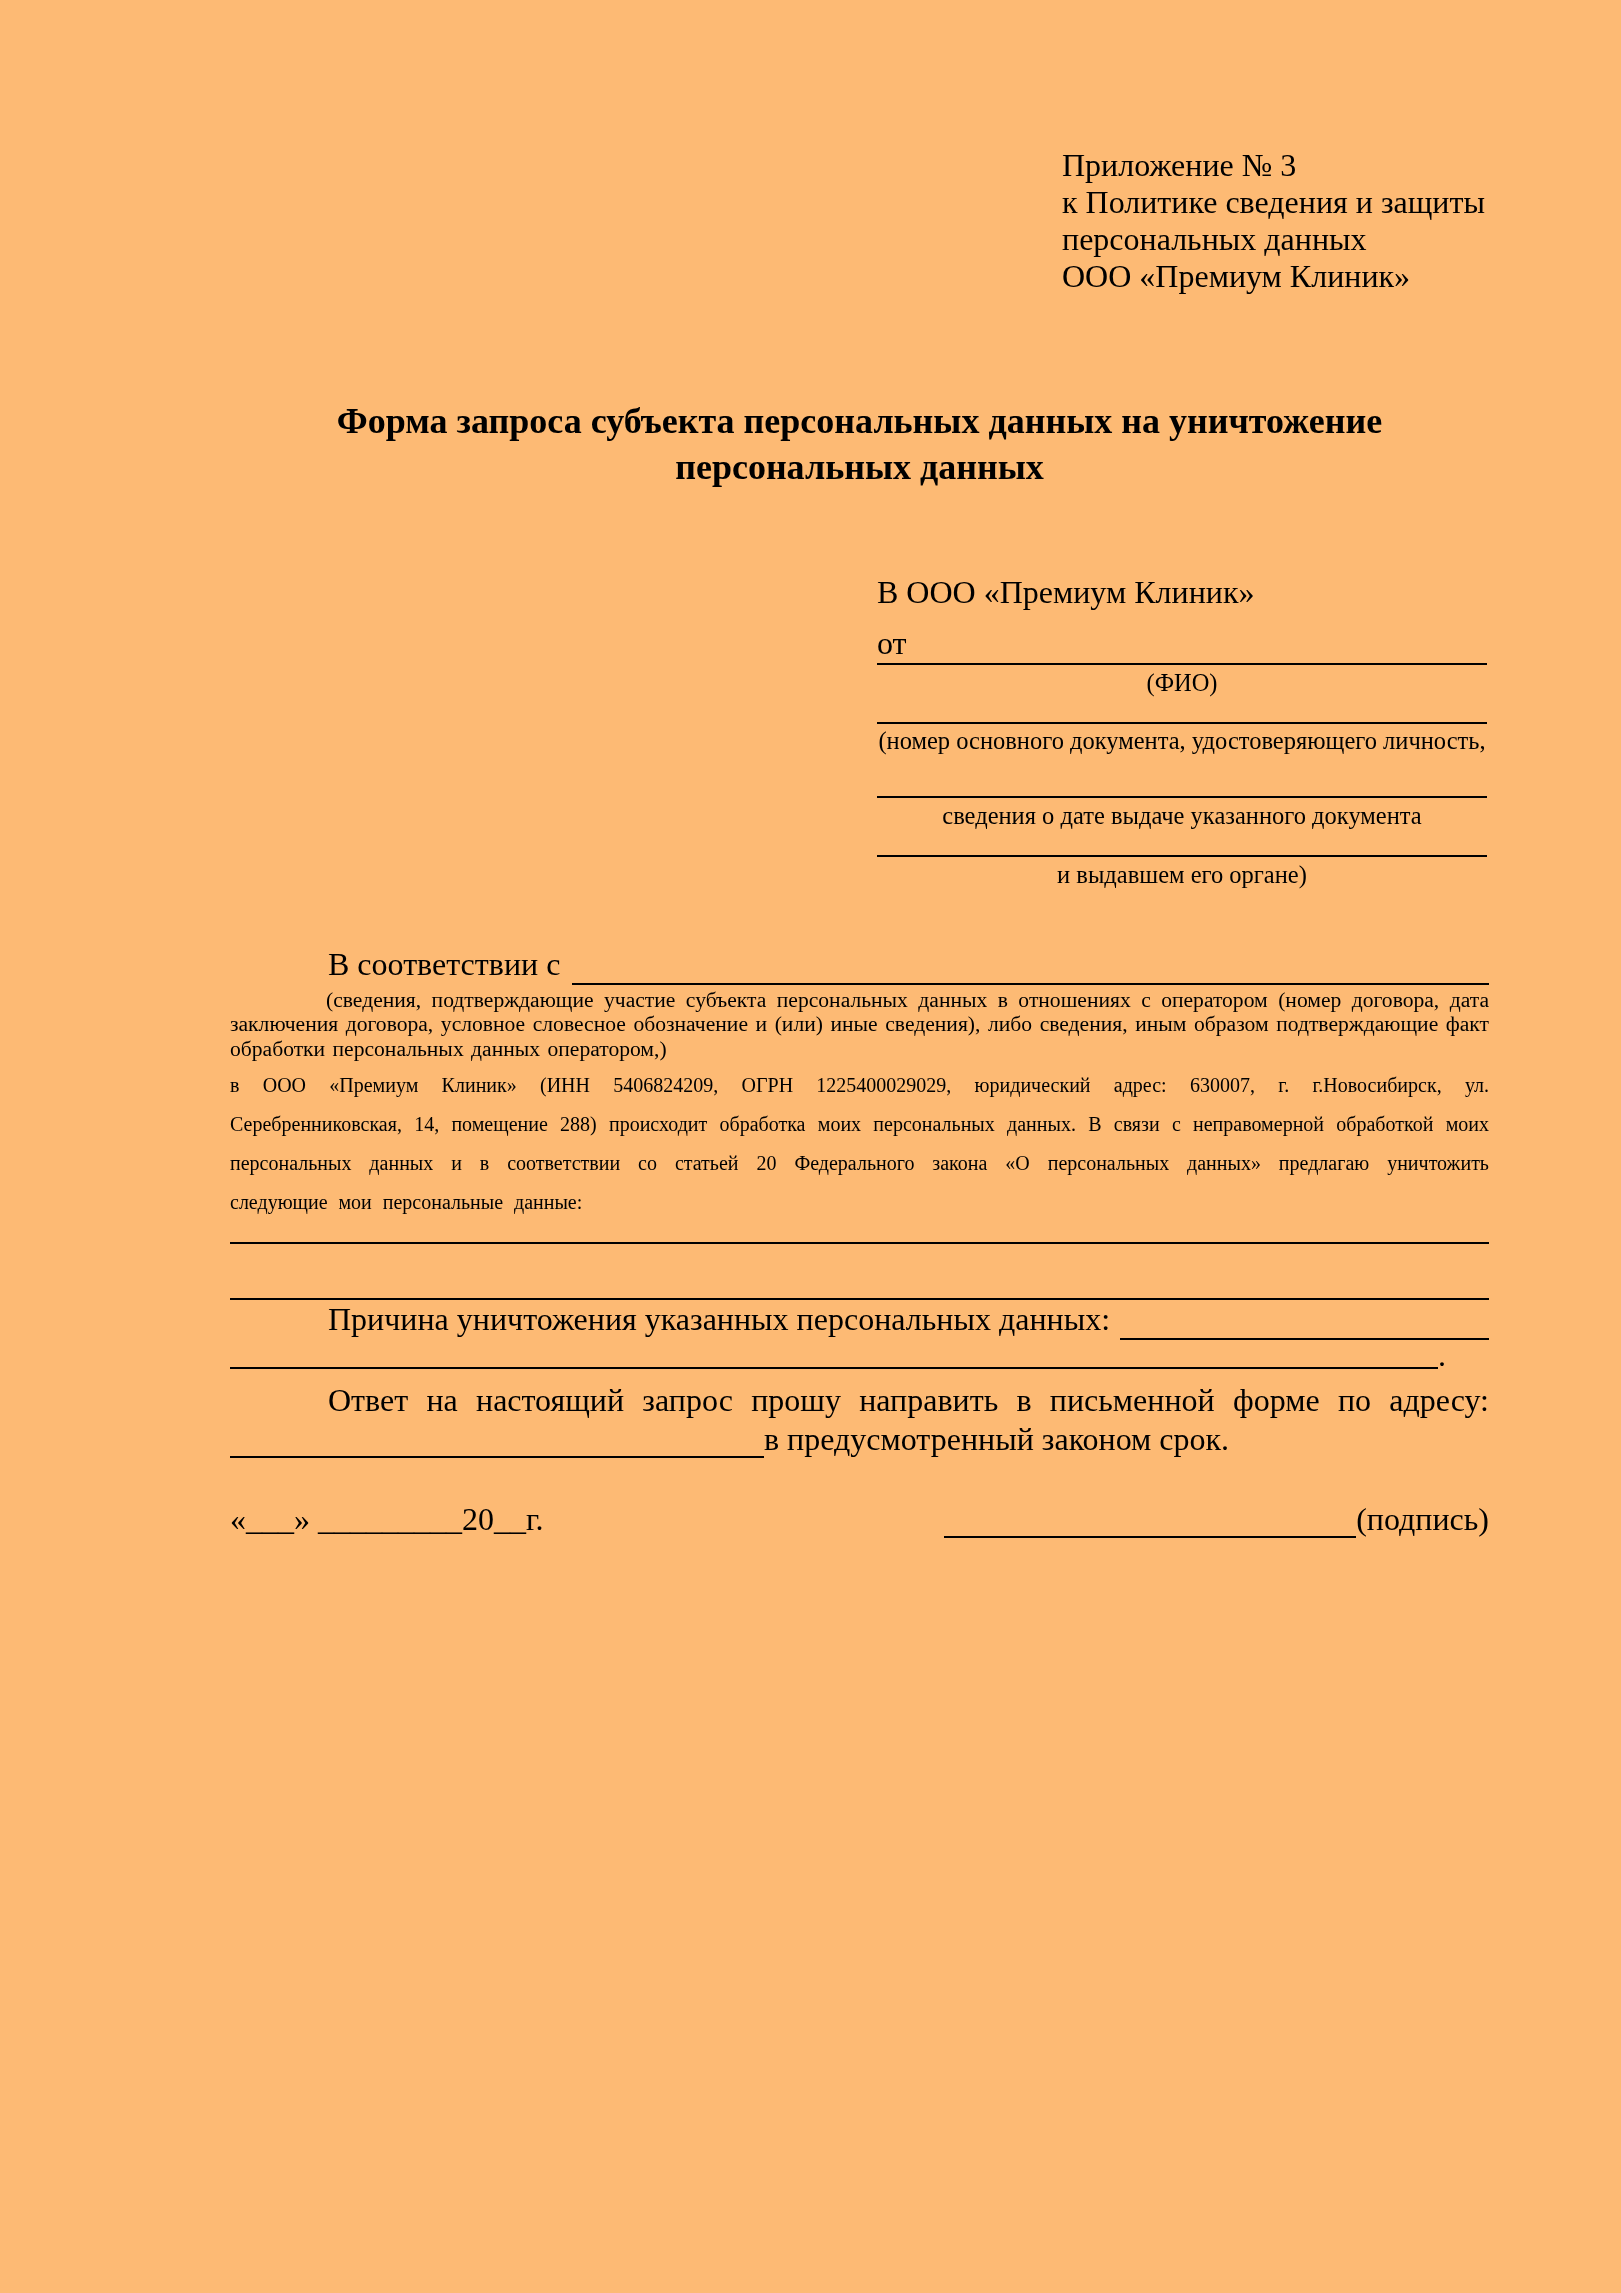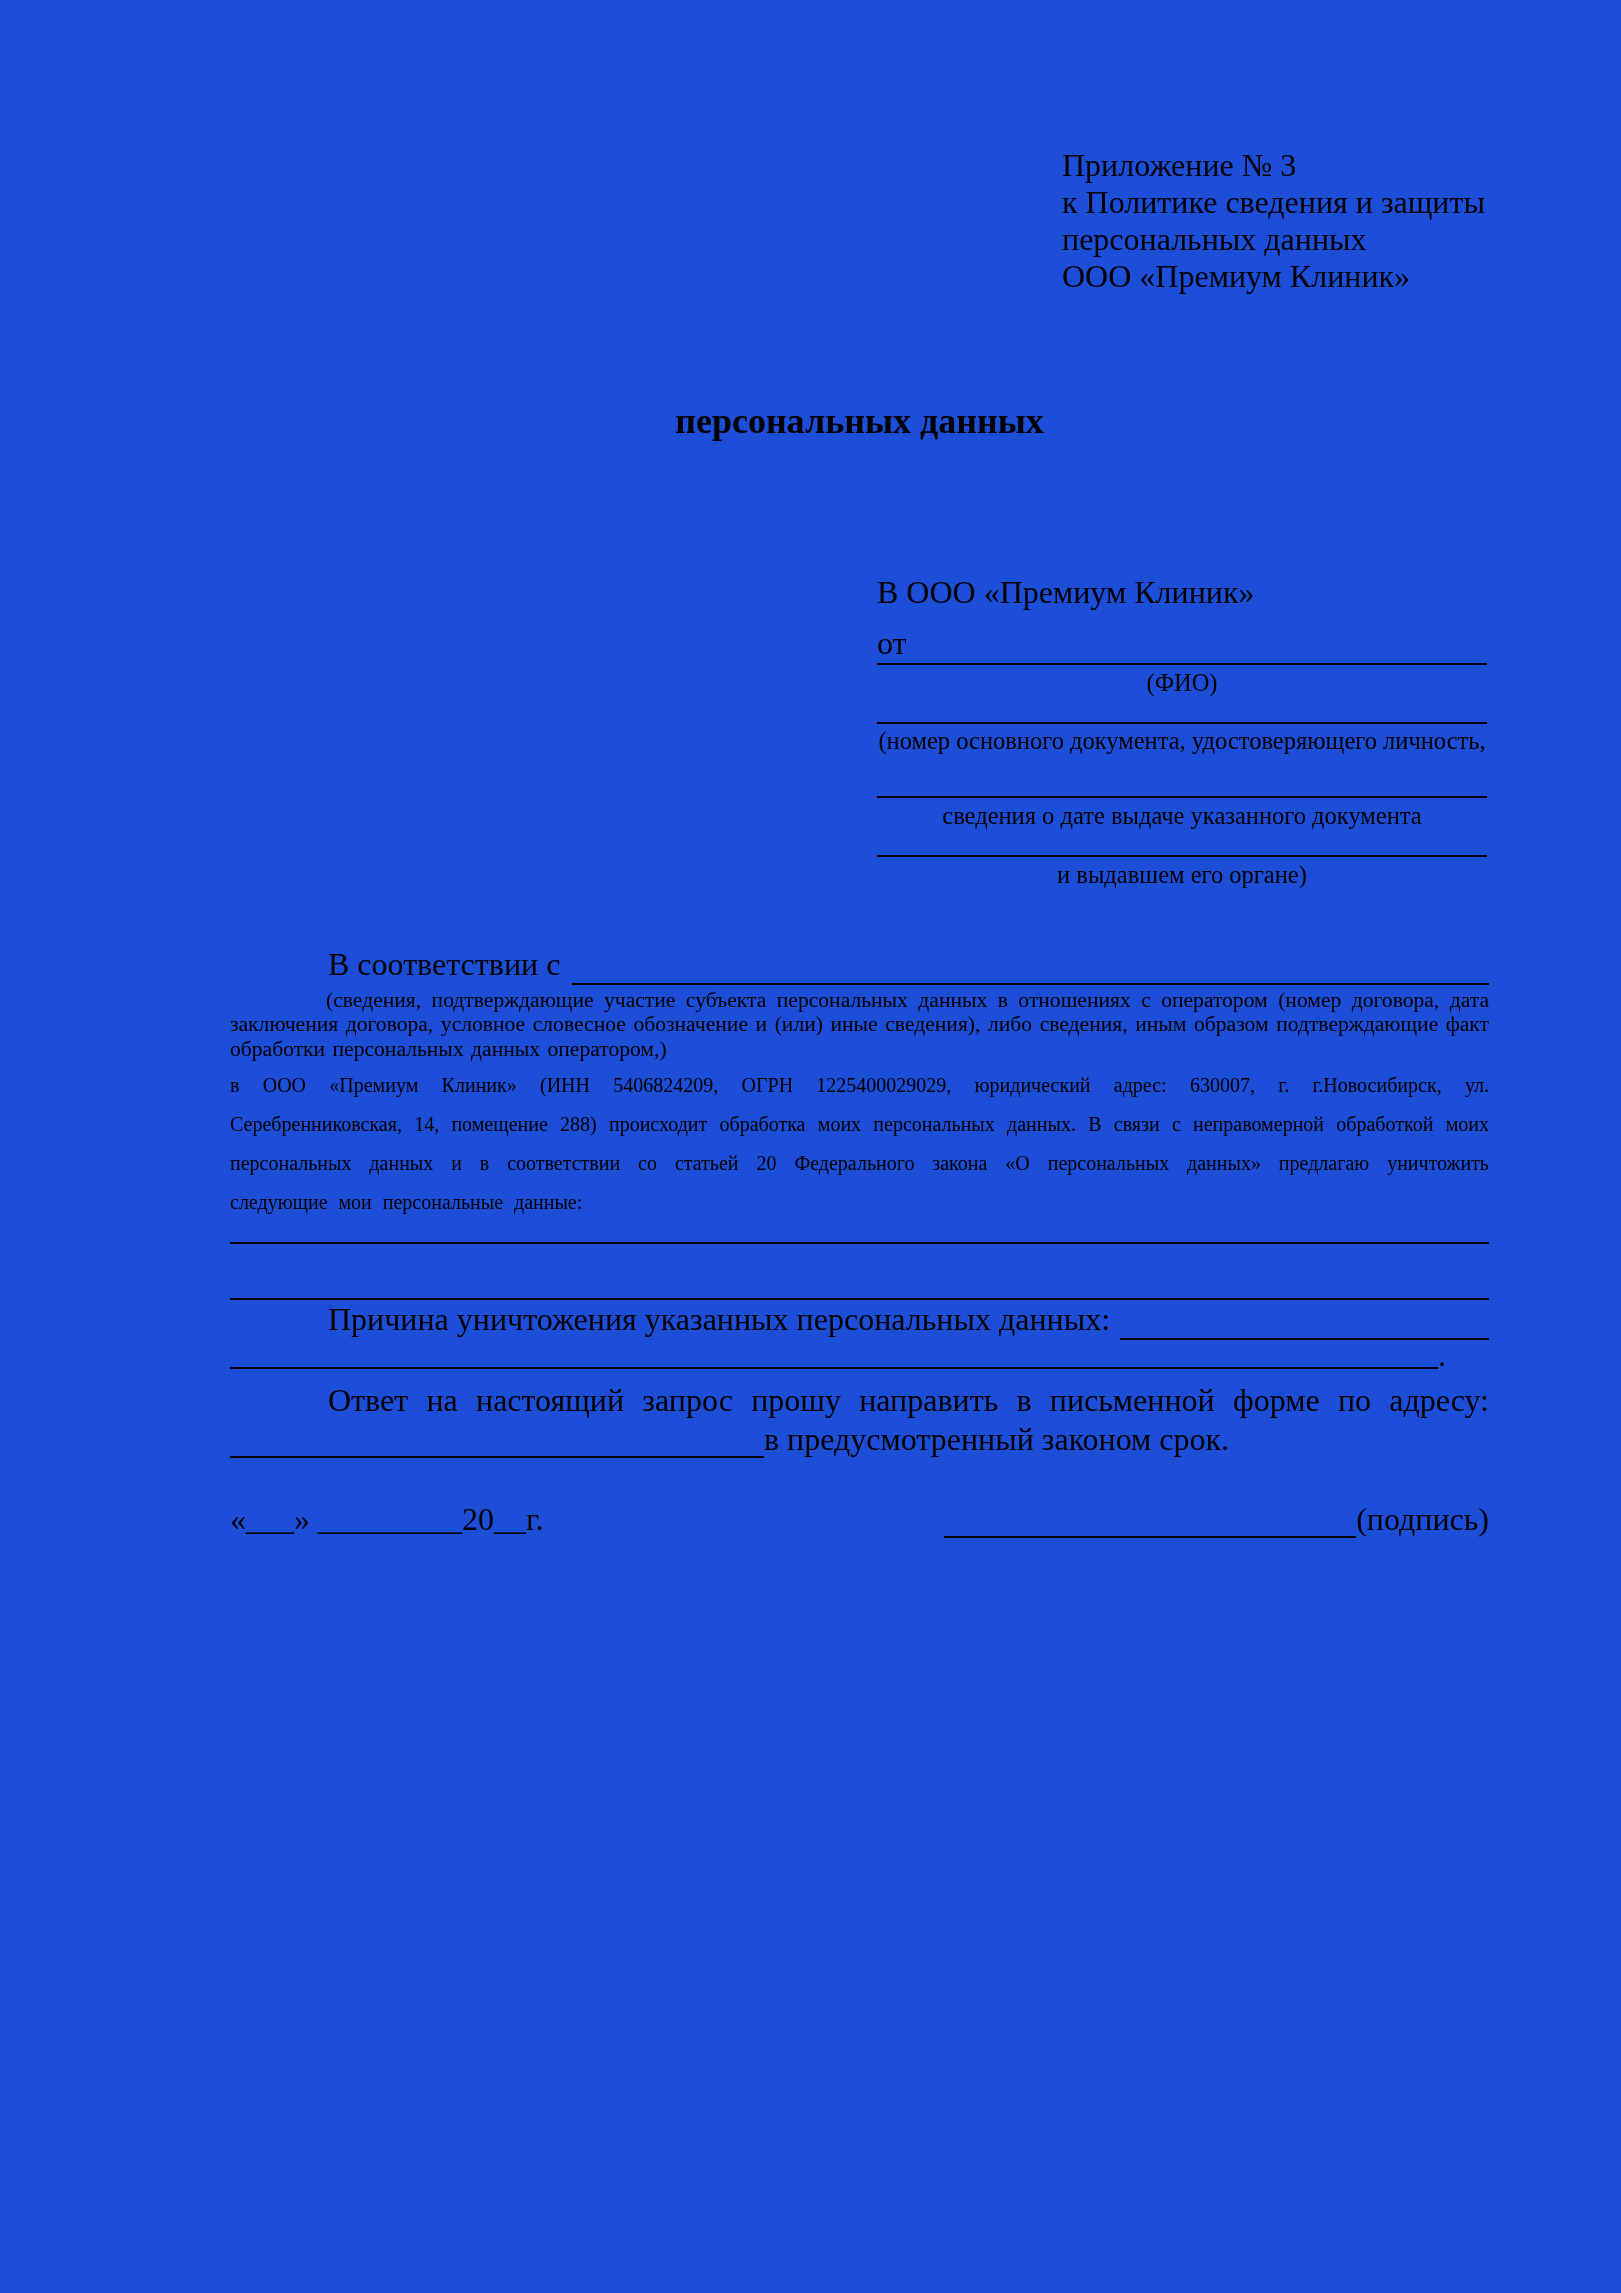--- a/index.html
+++ b/index.html
@@ -4,21 +4,21 @@
 <style>
   html, body {
     margin: 0;
     padding: 0;
     background: #ffffff;
   }
   .page {
     position: relative;
     width: 1621px;
     height: 2294px;
-    background: #1d4ed8;
+    background: #fdba74;
     color: #000000;
     font-family: "Liberation Serif", "DejaVu Serif", serif;
     overflow: hidden;
   }
 
   
   .appendix-header {
     position: absolute;
     left: 1062px;
     top: 147px;
@@ -168,20 +168,21 @@
 <div class="page">
 
   <div class="appendix-header">
     <div>Приложение № 3</div>
     <div>к Политике сведения и защиты</div>
     <div>персональных данных</div>
     <div>ООО «Премиум Клиник»</div>
   </div>
 
   <div class="doc-title">
+    <div>Форма запроса субъекта персональных данных на уничтожение</div>
     <div>персональных данных</div>
   </div>
 
   <div class="addressee">
     <div class="addr-org">В ООО «Премиум Клиник»</div>
     <div class="addr-from-row">
       <span>от</span>
     </div>
     <div class="addr-caption">(ФИО)</div>
     <div class="addr-blank-1"></div>

